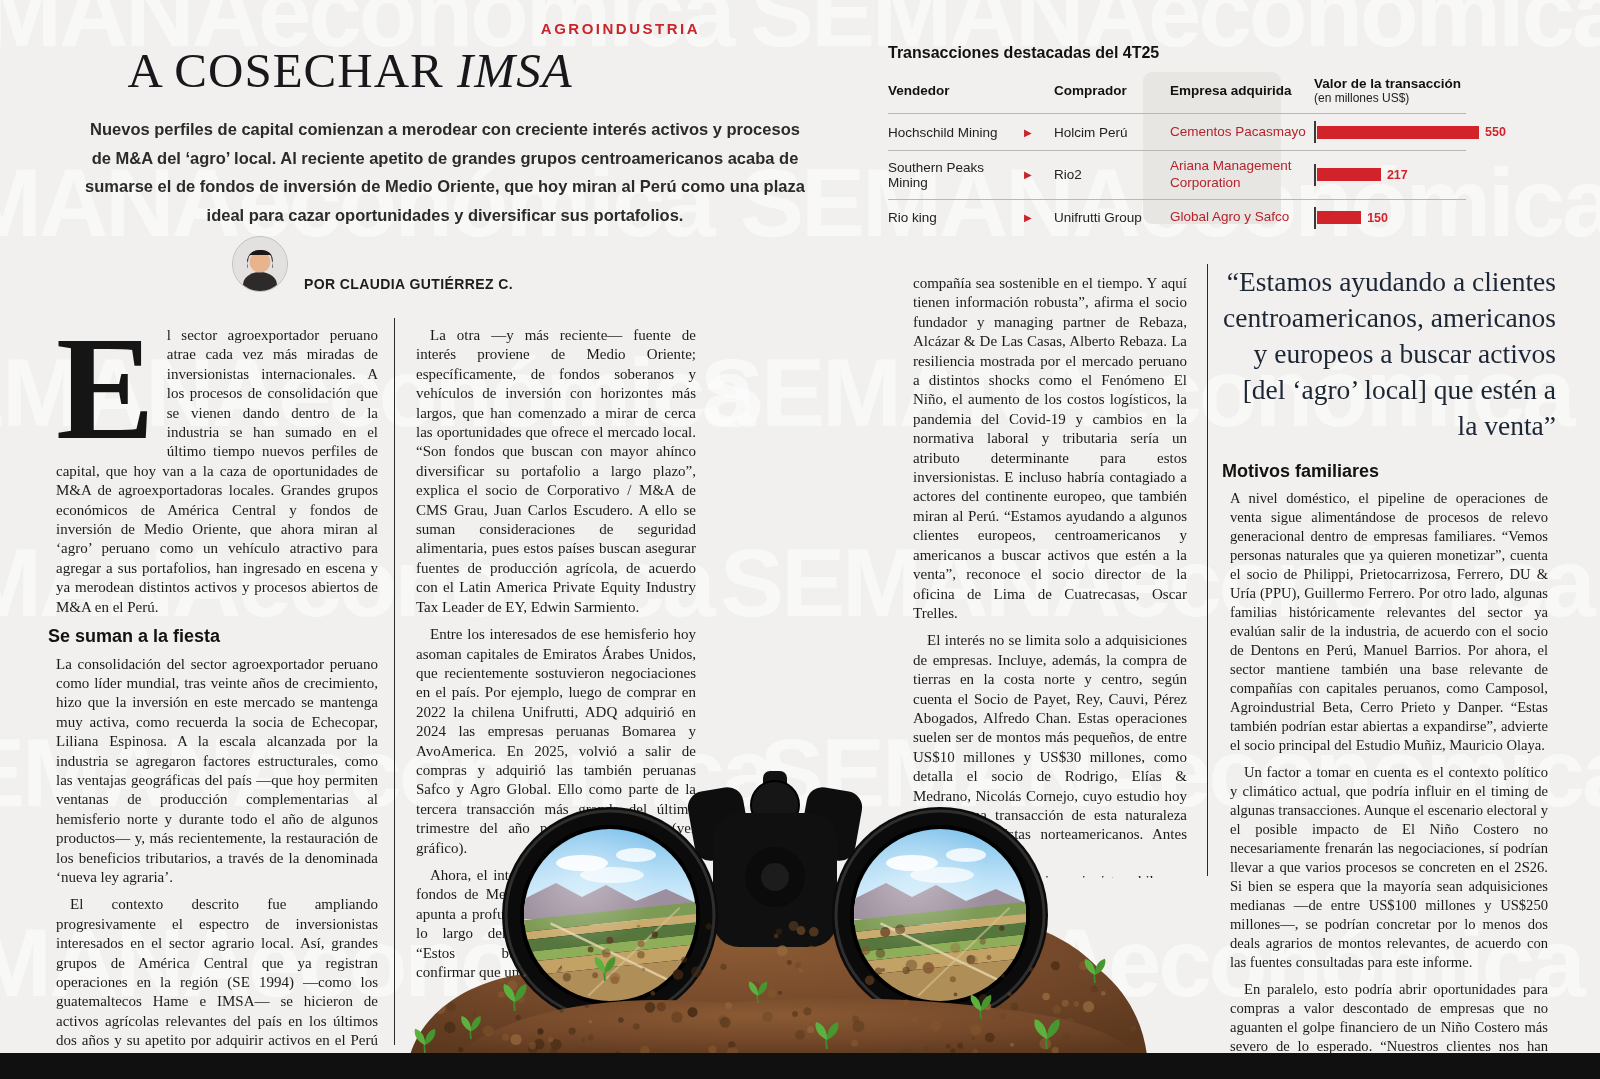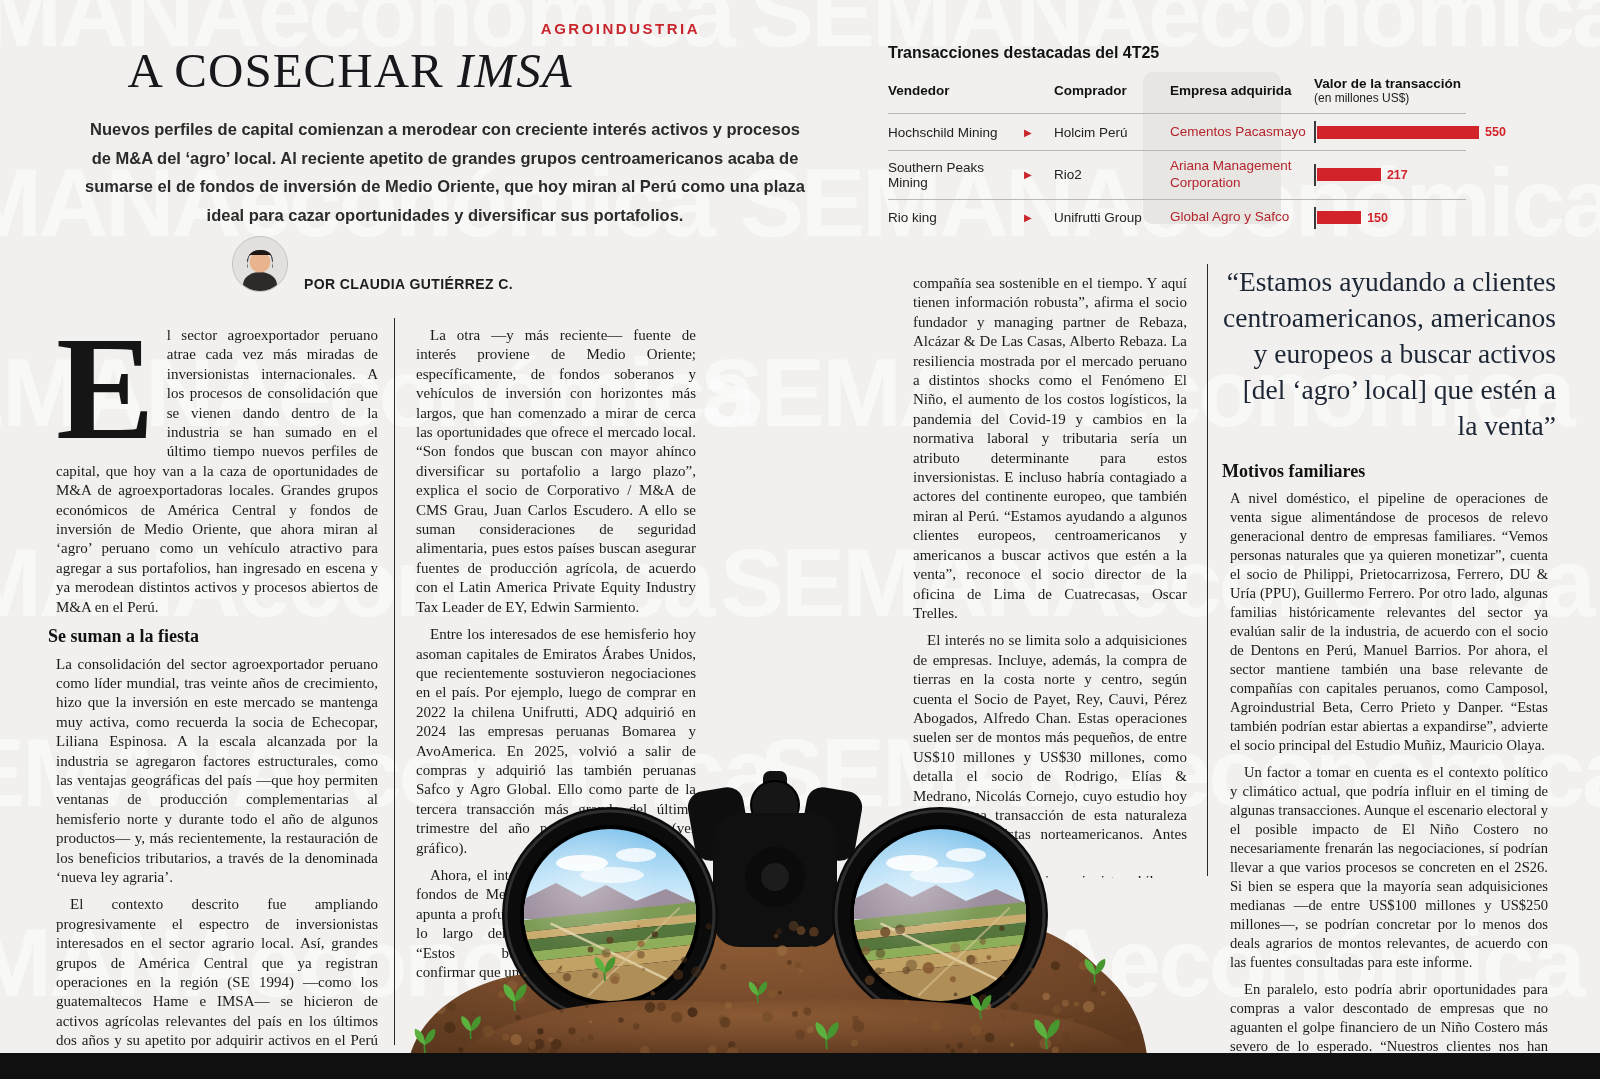--- a/index.html
+++ b/index.html
@@ -41,21 +41,21 @@
   .bar-val{color:#d2232a;font-weight:bold;font-size:12.5px;margin-left:6px;}
   .source{text-align:right;font-size:10.5px;color:#5a5a66;margin-top:10px;}
   
   .bodycol{position:absolute;text-align:justify;font-size:15px;line-height:19.4px;overflow:hidden;}
   .bodycol p{margin:8px;}
   .bodycol p + p{text-indent:14px;}
   .col1{left:48px;top:318px;width:338px;height:730px;}
   .col2{left:408px;top:318px;width:296px;height:665px;}
   .col3{left:905px;top:266px;width:290px;height:612px;}
   .colR{left:1222px;top:264px;width:334px;font-size:14.6px;line-height:19px;}
-  .subhead{font-family:Liberation Serif, serif;font-weight:bold;font-size:18px;
+  .subhead{font-family:Liberation Sans, sans-serif;font-weight:bold;font-size:18px;
            color:#121212;margin:10px 0 4px 0;text-align:left;}
   .dropcap{float:left;font-weight:bold;font-size:148px;line-height:112px;
            padding:6px 12px 0 0;color:#151515;}
   .rule{position:absolute;width:1px;background:#2a2a2a;}
   .rule1{left:394px;top:318px;height:727px;}
   .rule2{left:1207px;top:264px;height:612px;}
   
   .wrap-col2{float:right;width:185px;height:152px;
              shape-outside:polygon(48% 0,100% 0,100% 100%,0 100%);}
   .wrap-col3{float:left;width:140px;height:64px;

